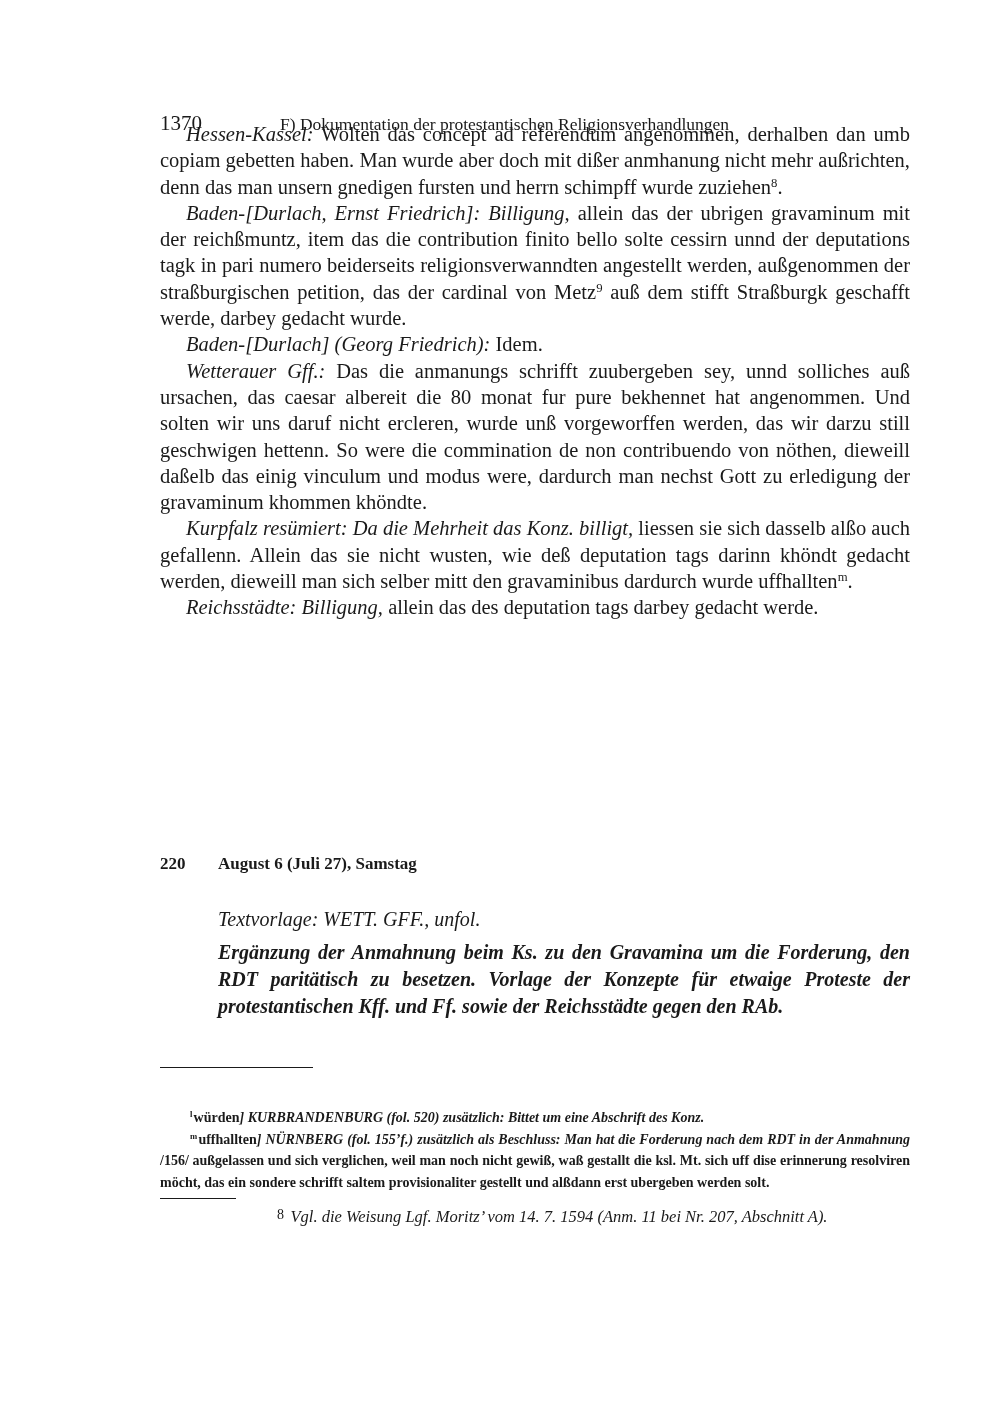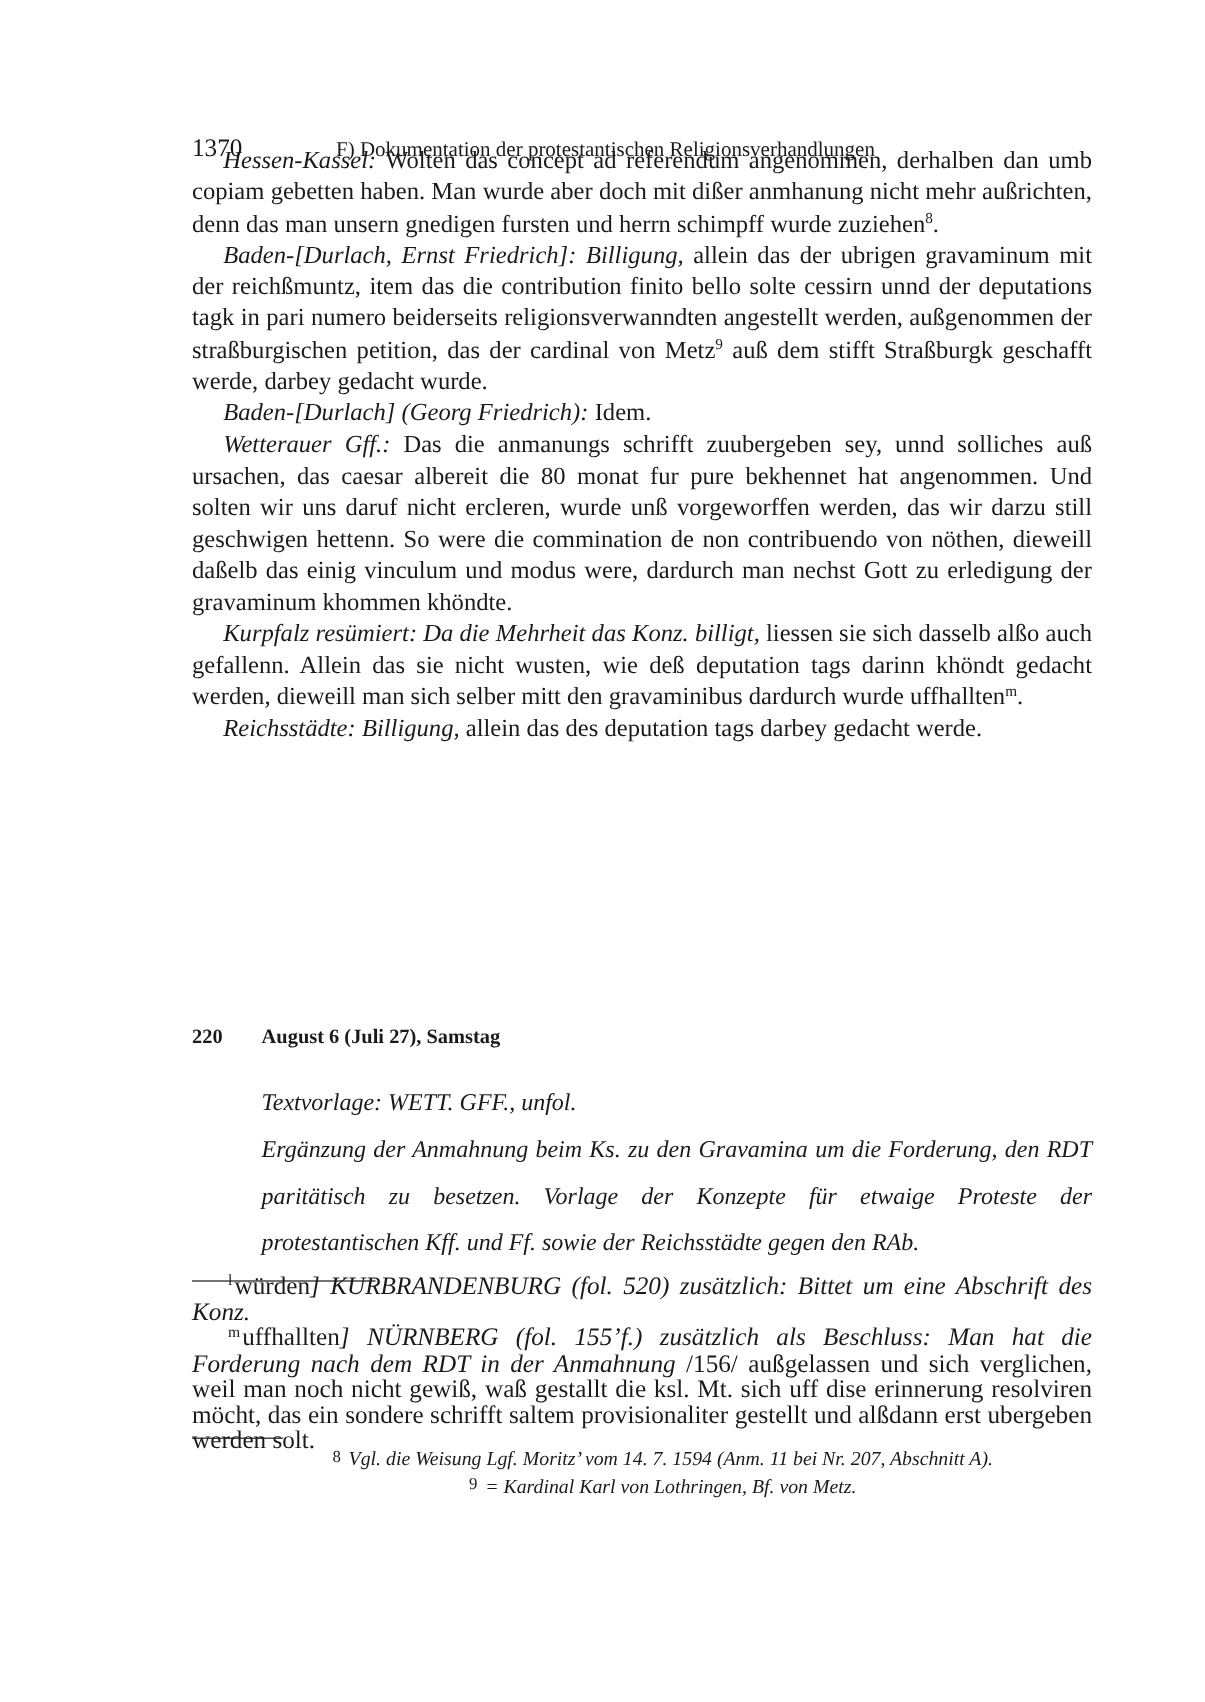--- a/index.html
+++ b/index.html
@@ -11,25 +11,25 @@
   .running-head .rtitle { font-size: 17.5px; }
   .body-text { position: absolute; top: 121px; left: 0; width: 750px; font-size: 20.5px; line-height: 26.3px; text-align: justify; }
   .body-text p { margin: 0; text-indent: 26px; }
   .body-text i, .it { font-style: italic; }
   sup { font-size: 0.62em; line-height: 0; vertical-align: 0.55em; }
   .doc-heading { position: absolute; top: 850px; left: 0; font-size: 17px; font-weight: bold; line-height: 28px; }
   .doc-heading .num { display: inline-block; width: 58px; }
   .doc-summary { position: absolute; top: 905px; left: 0; width: 760px; font-style: italic; font-size: 20px; line-height: 28px; }
   .doc-summary .caps { white-space: nowrap; }
   .doc-summary .indent { padding-left: 58px; }
-  .doc-summary .abstract { padding-left: 58px; margin-top: 6px; line-height: 39px; text-align: justify; width: 692px; }
+  .doc-summary .abstract { padding-left: 58px; margin-top: 6px; line-height: 27px; text-align: justify; width: 692px; font-weight: bold; }
   .rule { position: absolute; left: 0; border-top: 1px solid #1a1a1a; height: 0; }
   .rule.r1 { top: 1067px; width: 153px; }
   .rule.r2 { top: 1198px; width: 76px; }
-  .fn-alpha { position: absolute; top: 1061px; left: 0; width: 750px; font-size: 21px; line-height: 21.5px; text-align: justify; }
+  .fn-alpha { position: absolute; top: 1107px; left: 0; width: 750px; font-size: 14px; line-height: 21.5px; text-align: justify; font-weight: bold; }
   .fn-alpha p { margin: 0; text-indent: 30px; }
   .fn-num { position: absolute; top: 1204px; left: 0; width: 750px; font-size: 16.5px; line-height: 22px; text-align: center; }
   .fn-num p { margin: 0; padding-left: 28px; }
   .fn-num .mark { display: inline-block; width: 20px; font-size: 0.85em; vertical-align: 0.2em; }
 </style>
 </head>
 <body>
 
 <div class="page">
 
@@ -59,16 +59,15 @@
 
   <div class="fn-alpha">
     <p><sup>l</sup> <span>würden</span><i>]</i><i> KURBRANDENBURG (fol. 520) zusätzlich: Bittet um eine Abschrift des Konz.</i></p>
     <p><sup>m</sup> <span>uffhallten</span><i>]</i><i> NÜRNBERG (fol. 155’f.) zusätzlich als Beschluss: Man hat die Forderung nach dem RDT in der Anmahnung</i><span> /156/ außgelassen und sich verglichen, weil man noch nicht gewiß, waß gestallt die ksl. Mt. sich uff dise erinnerung resolviren möcht, das ein sondere schrifft saltem provisionaliter gestellt und alßdann erst ubergeben werden solt.</span></p>
   </div>
 
   <div class="rule r2"></div>
 
   <div class="fn-num">
     <p><span class="mark">8</span><i>Vgl. die Weisung Lgf. Moritz’ vom 14. 7. 1594 (Anm. 11 bei Nr. 207, Abschnitt A).</i></p>
-    <p><span class="mark">9</span><i>= Kardinal Karl von Lothringen, Bf. von Metz.</i></p>
   </div>
 
 </div>
 
 </body></html>

